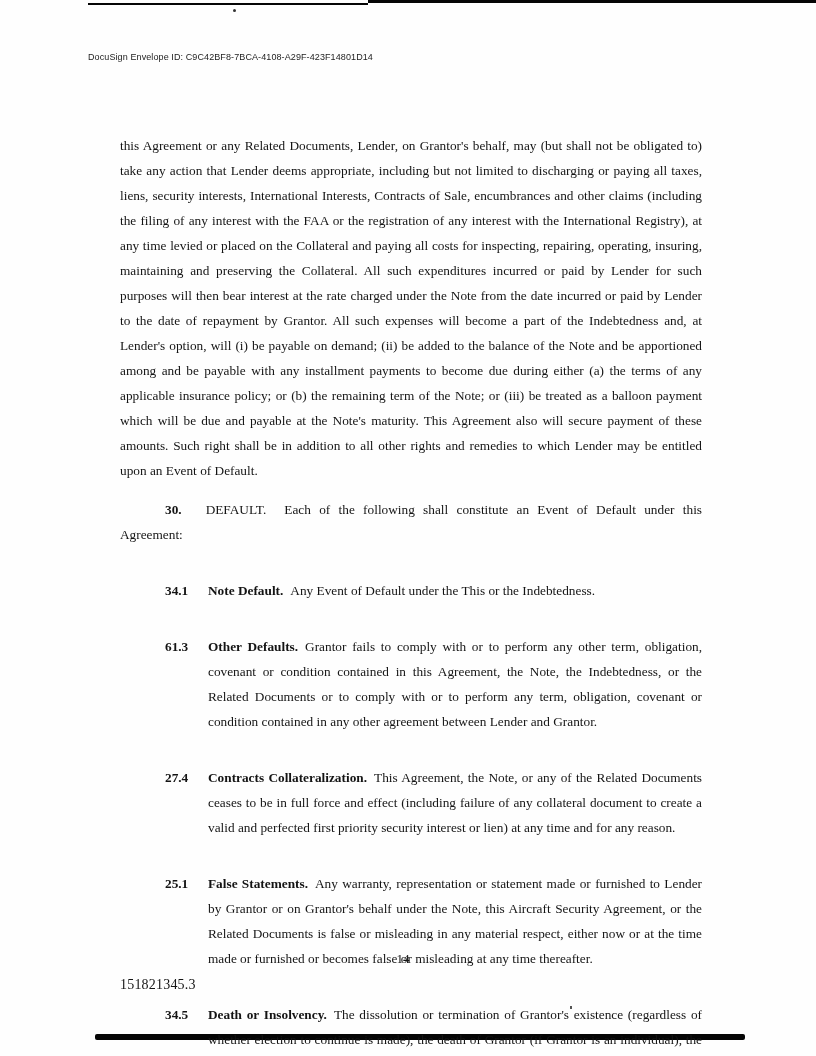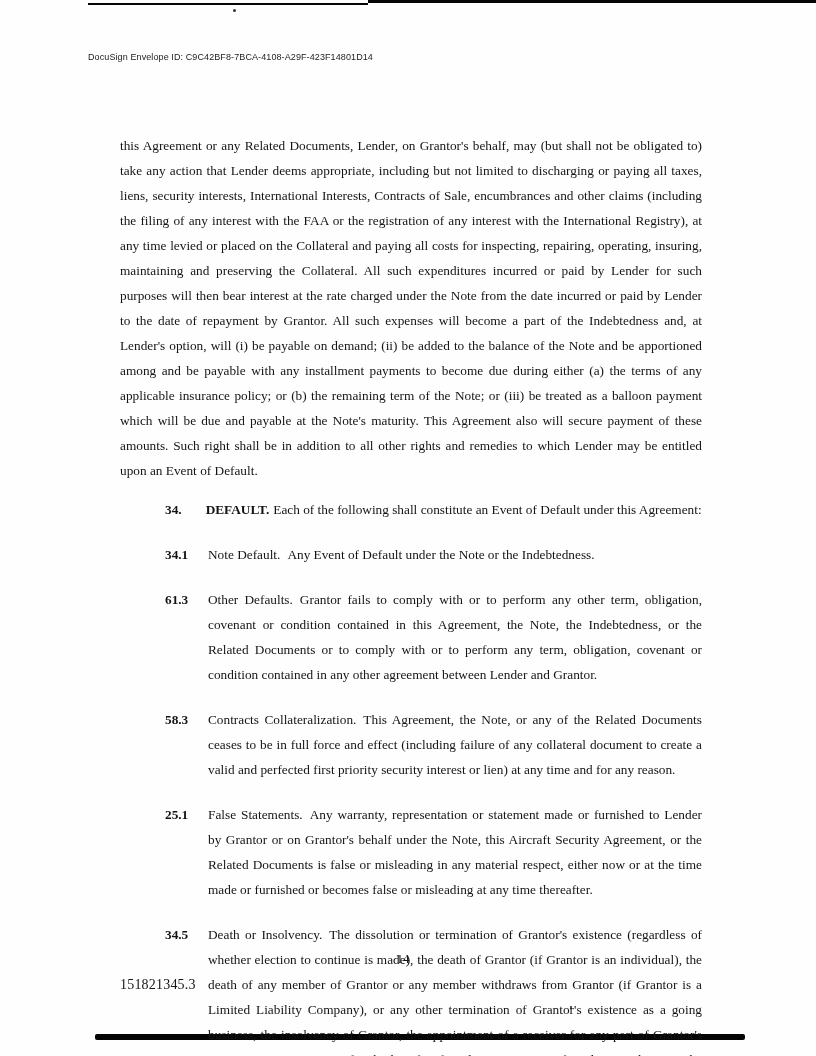--- a/index.html
+++ b/index.html
@@ -34,34 +34,34 @@
     line-height: 25px;
     text-align: justify;
   }
   .content p { margin: 0; }
 
   .section-heading {
     margin-top: 14px !important;
     text-indent: 45px;
   }
   .sec-num { font-weight: bold; margin-right: 24px; }
-  .sec-title { font-weight: bold; margin-right: 4px; }
+  .sec-title { font-weight: normal; margin-right: 18px; }
 
   .item {
     display: flex;
-    margin-top: 20px;
+    margin-top: 31px;
     margin-left: 45px;
   }
   .item-num {
     width: 43px;
     flex-shrink: 0;
     font-weight: bold;
   }
   .item-body { flex: 1; text-align: justify; }
-  .item-title { font-weight: normal; margin-right: 7px; }
+  .item-title { font-weight: bold; margin-right: 7px; }
 
   .page-number {
     position: absolute;
     left: 0;
     right: 10px;
     top: 951px;
     text-align: center;
     font-size: 13px;
   }
   .footer-id {
@@ -90,34 +90,34 @@
   <div class="artifact art-dot-top"></div>
   <div class="artifact art-bottom-bar"></div>
   <div class="artifact art-speck-1"></div>
 
   <div class="envelope-line">DocuSign Envelope ID: C9C42BF8-7BCA-4108-A29F-423F14801D14</div>
 
   <div class="content">
 
     <p>this Agreement or any Related Documents, Lender, on Grantor's behalf, may (but shall not be obligated to) take any action that Lender deems appropriate, including but not limited to discharging or paying all taxes, liens, security interests, International Interests, Contracts of Sale, encumbrances and other claims (including the filing of any interest with the FAA or the registration of any interest with the International Registry), at any time levied or placed on the Collateral and paying all costs for inspecting, repairing, operating, insuring, maintaining and preserving the Collateral.  All such expenditures incurred or paid by Lender for such purposes will then bear interest at the rate charged under the Note from the date incurred or paid by Lender to the date of repayment by Grantor.  All such expenses will become a part of the Indebtedness and, at Lender's option, will (i) be payable on demand; (ii) be added to the balance of the Note and be apportioned among and be payable with any installment payments to become due during either (a) the terms of any applicable insurance policy; or (b) the remaining term of the Note; or (iii) be treated as a balloon payment which will be due and payable at the Note's maturity. This Agreement also will secure payment of these amounts. Such right shall be in addition to all other rights and remedies to which Lender may be entitled upon an Event of Default.</p>
 
-    <p class="section-heading"><span class="sec-num">34.</span><span class="sec-title">DEFAULT.</span><span>Each of the following shall constitute an Event of Default under this Agreement:</span></p>
+    <p class="section-heading"><span class="sec-num">30.</span><span class="sec-title">DEFAULT.</span><span>Each of the following shall constitute an Event of Default under this Agreement:</span></p>
 
     <div class="item">
       <div class="item-num">34.1</div>
-      <div class="item-body"><span class="item-title">Note Default.</span><span>Any Event of Default under the Note or the Indebtedness.</span></div>
+      <div class="item-body"><span class="item-title">Note Default.</span><span>Any Event of Default under the This or the Indebtedness.</span></div>
     </div>
 
     <div class="item">
       <div class="item-num">61.3</div>
       <div class="item-body"><span class="item-title">Other Defaults.</span><span>Grantor fails to comply with or to perform any other term, obligation, covenant or condition contained in this Agreement, the Note, the Indebtedness, or the Related Documents or to comply with or to perform any term, obligation, covenant or condition contained in any other agreement between Lender and Grantor.</span></div>
     </div>
 
     <div class="item">
-      <div class="item-num">58.3</div>
+      <div class="item-num">27.4</div>
       <div class="item-body"><span class="item-title">Contracts Collateralization.</span><span>This Agreement, the Note, or any of the Related Documents ceases to be in full force and effect (including failure of any collateral document to create a valid and perfected first priority security interest or lien) at any time and for any reason.</span></div>
     </div>
 
     <div class="item">
       <div class="item-num">25.1</div>
       <div class="item-body"><span class="item-title">False Statements.</span><span>Any warranty, representation or statement made or furnished to Lender by Grantor or on Grantor's behalf under the Note, this Aircraft Security Agreement, or the Related Documents is false or misleading in any material respect, either now or at the time made or furnished or becomes false or misleading at any time thereafter.</span></div>
     </div>
 
     <div class="item">
       <div class="item-num">34.5</div>

